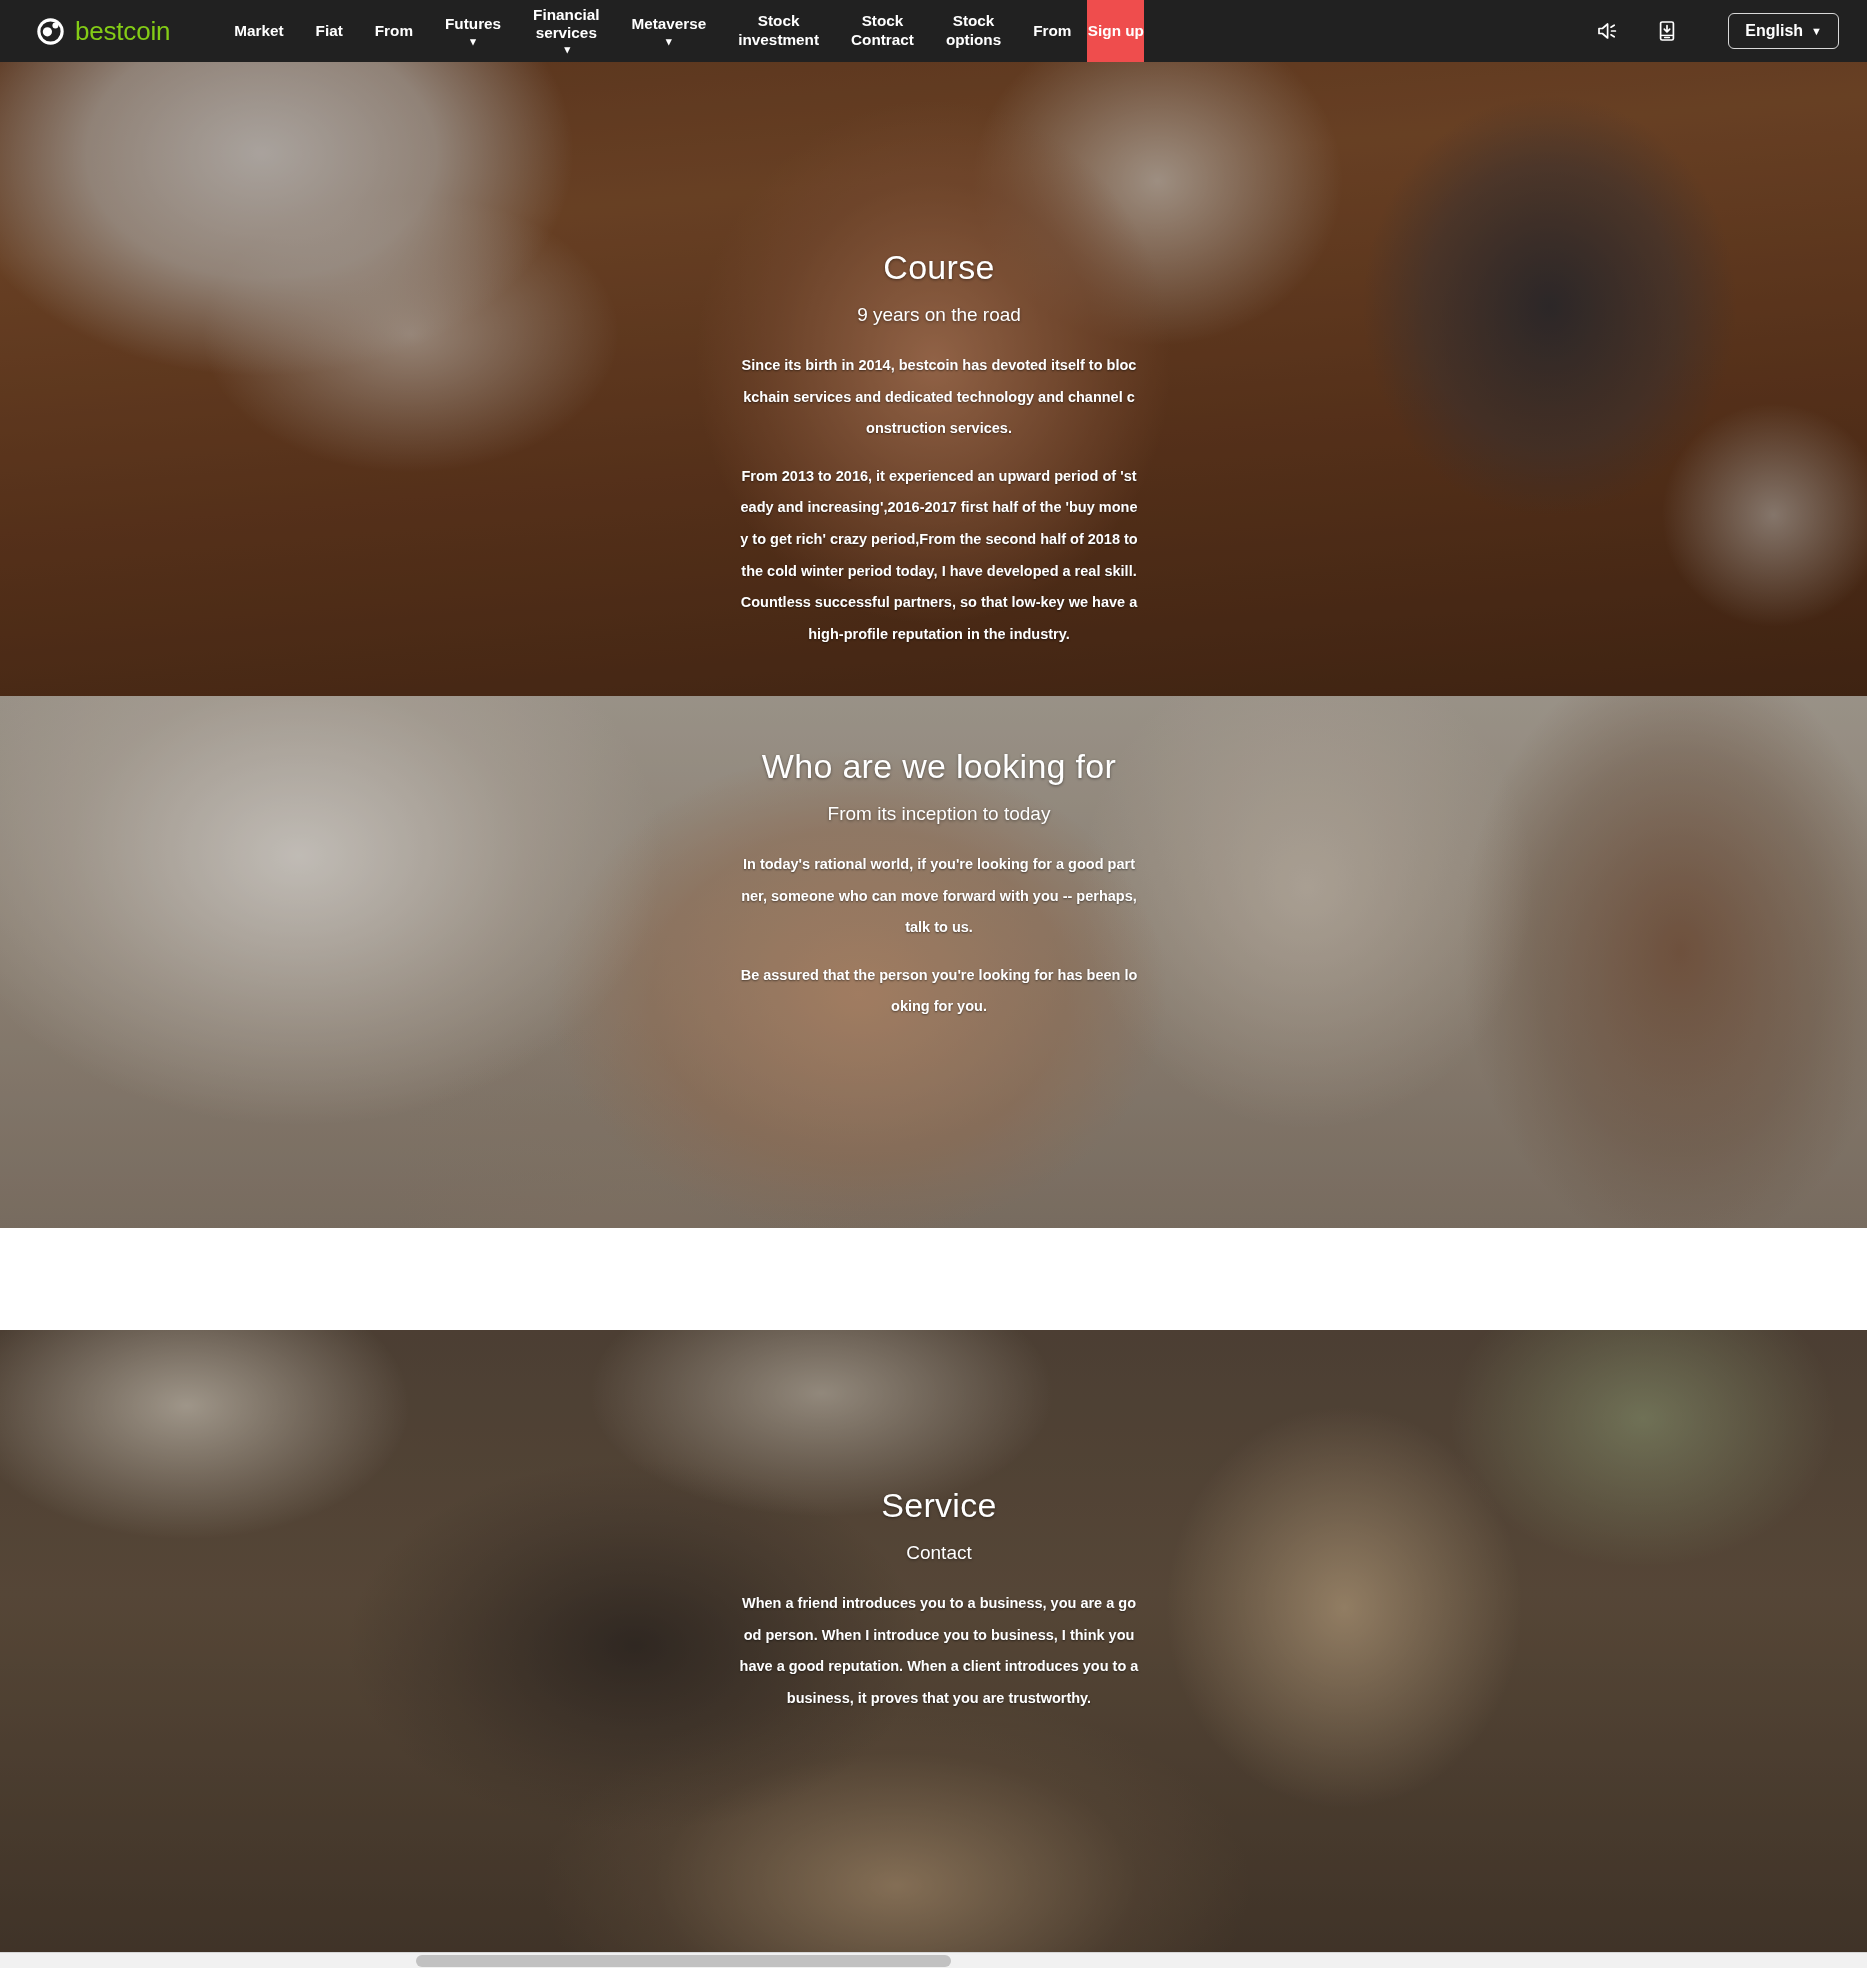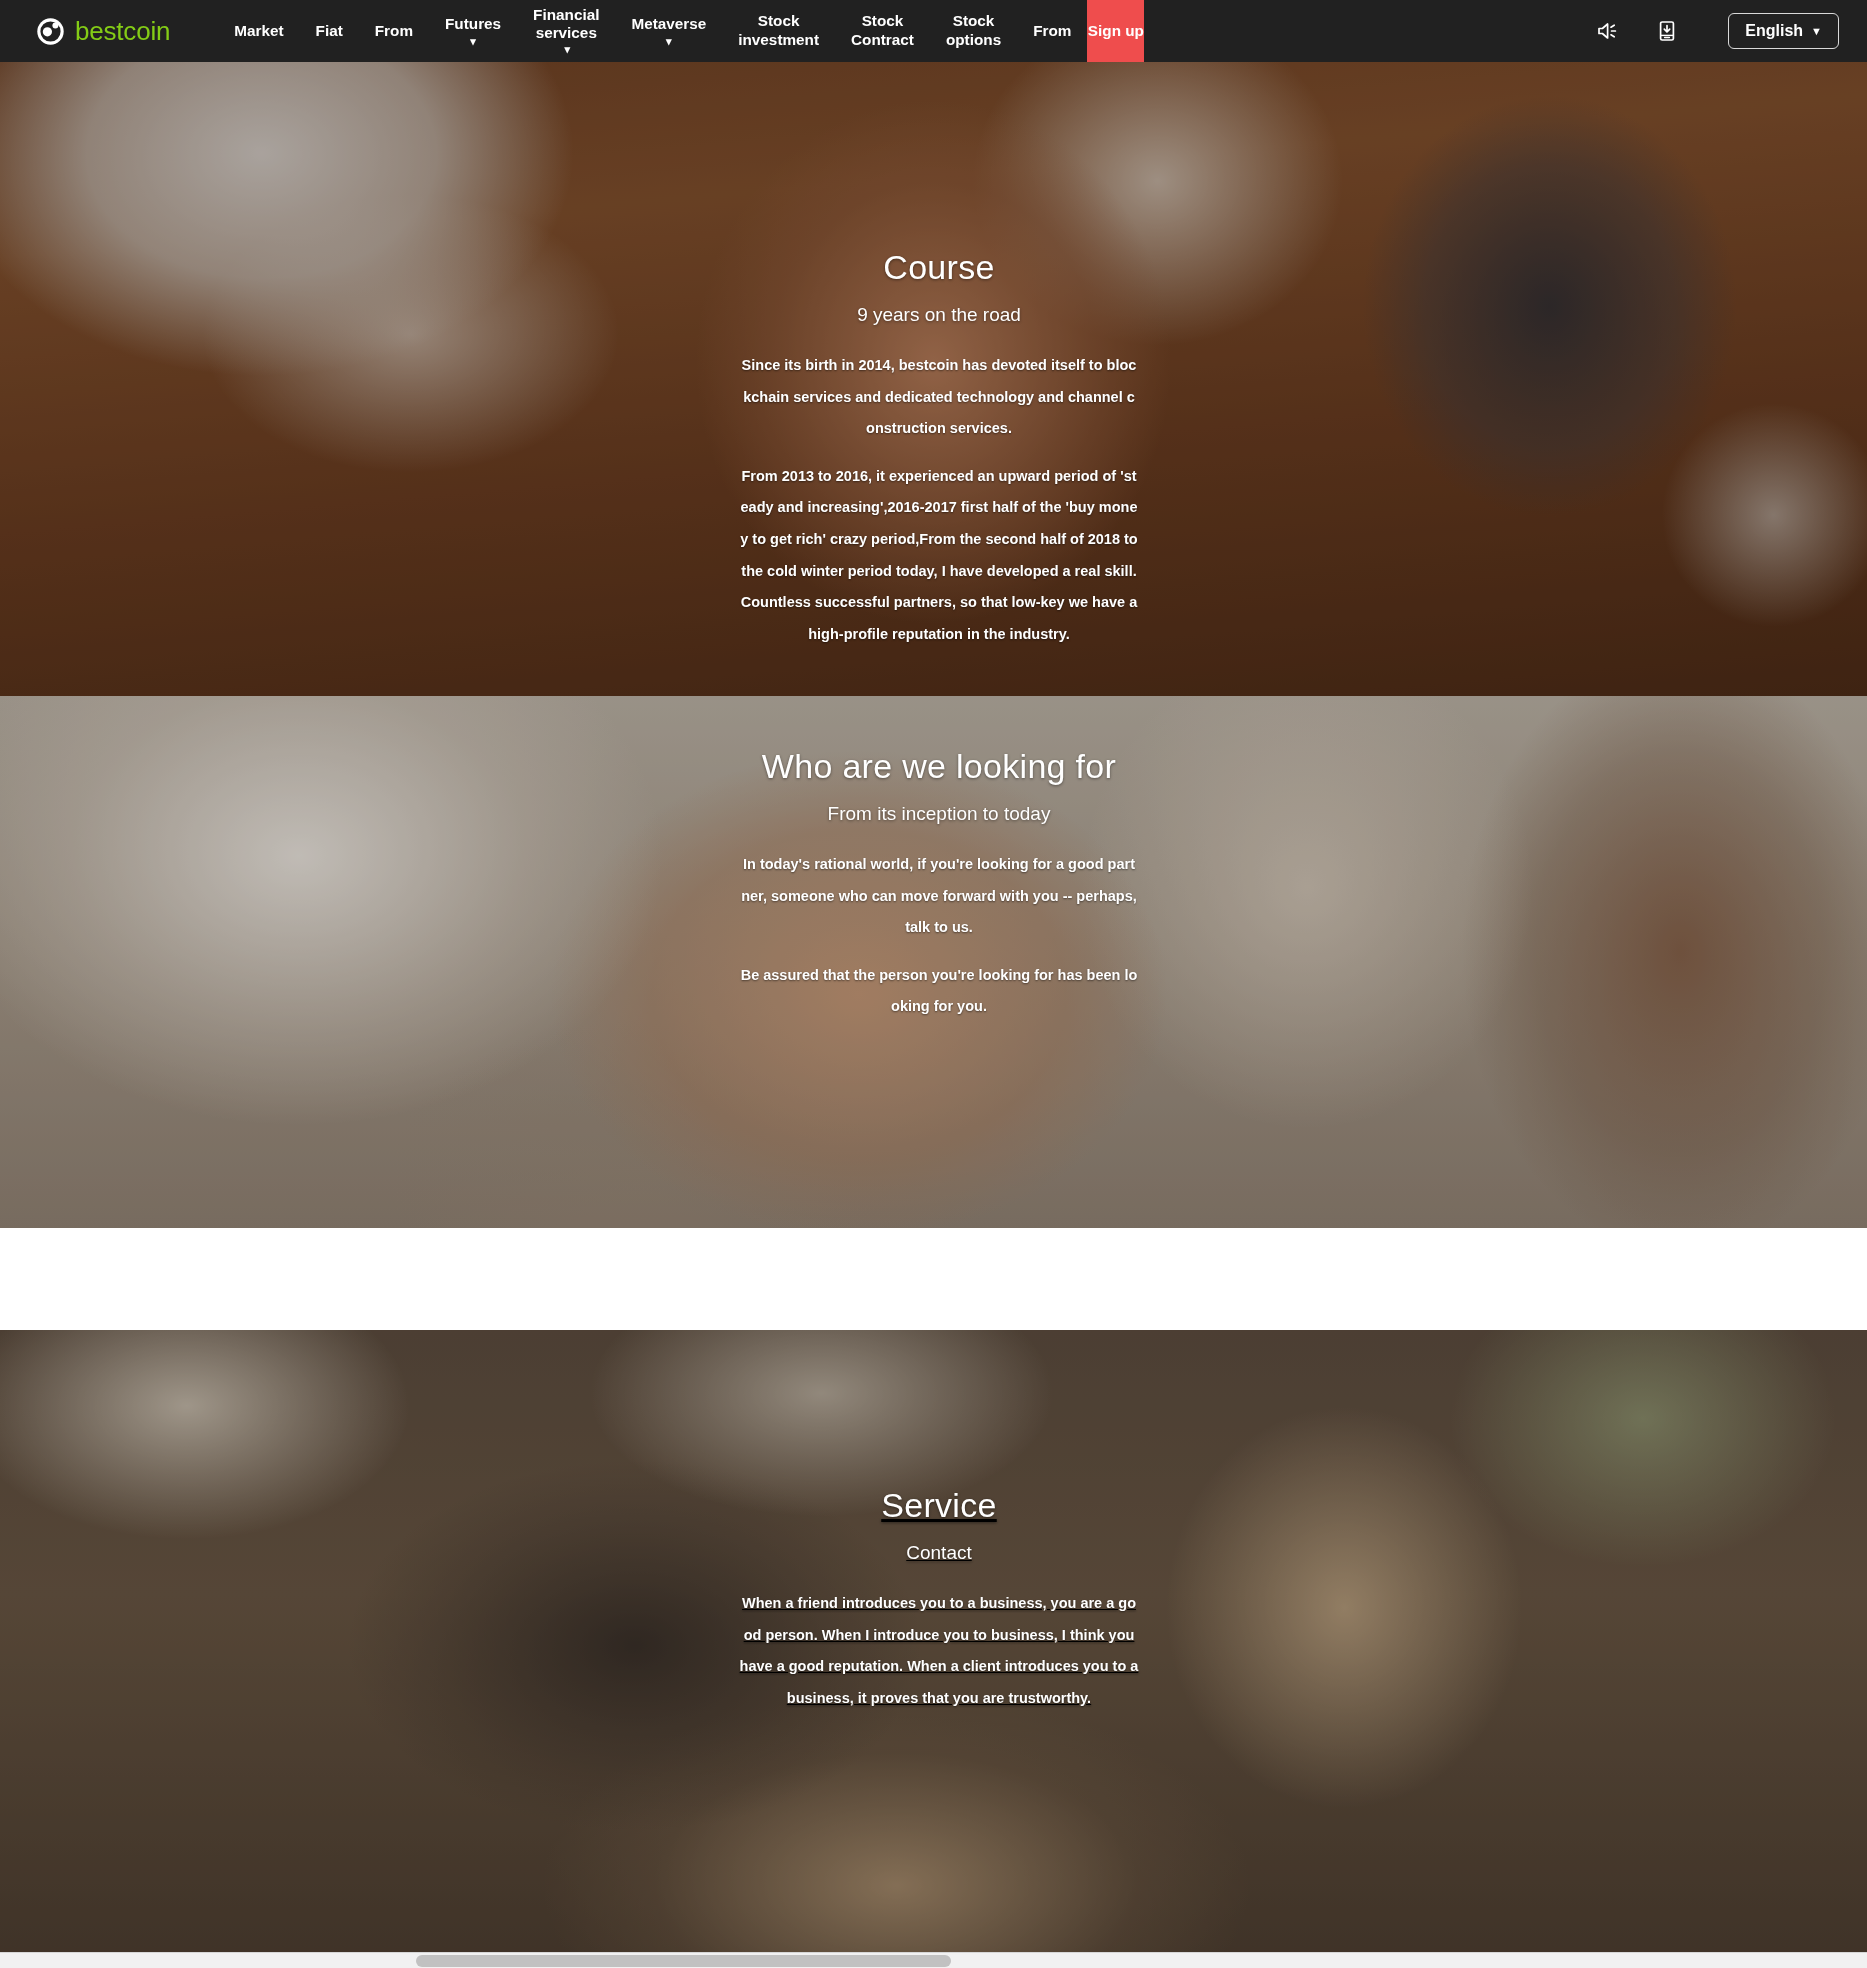--- a/index.html
+++ b/index.html
@@ -220,21 +220,21 @@
     background-image:
       radial-gradient(ellipse 297px 178px at 10% 12%, rgba(232,226,212,.85) 0%, rgba(150,138,118,0) 75%),
       radial-gradient(ellipse 297px 158px at 44% 10%, rgba(226,220,206,.75) 0%, rgba(150,138,118,0) 78%),
       radial-gradient(ellipse 257px 198px at 88% 14%, rgba(176,198,150,.6) 0%, rgba(120,130,100,0) 75%),
       radial-gradient(ellipse 228px 257px at 72% 44%, rgba(222,196,158,.75) 0%, rgba(150,120,88,0) 78%),
       radial-gradient(ellipse 337px 218px at 34% 50%, rgba(44,40,38,.85) 0%, rgba(60,52,46,.3) 60%, rgba(80,70,60,0) 85%),
       radial-gradient(ellipse 416px 228px at 48% 88%, rgba(196,168,132,.8) 0%, rgba(130,108,84,.3) 58%, rgba(90,74,58,0) 85%),
       linear-gradient(180deg, #5d5044 0%, #6b5b49 42%, #4b3f33 100%);
   }
   #sec-service .sec-tint { background: rgba(35,24,14,.30); }
-  #sec-service .sec-content { top: 156px; text-decoration: underline; }
+  #sec-service .sec-content { top: 156px; }
 
   
   .hscrollbar {
     position: absolute;
     left: 0; bottom: 0;
     width: 1867px;
     height: 16px;
     background: #f1f1f1;
     border-top: 1px solid #d6d6d6;
     z-index: 60;

